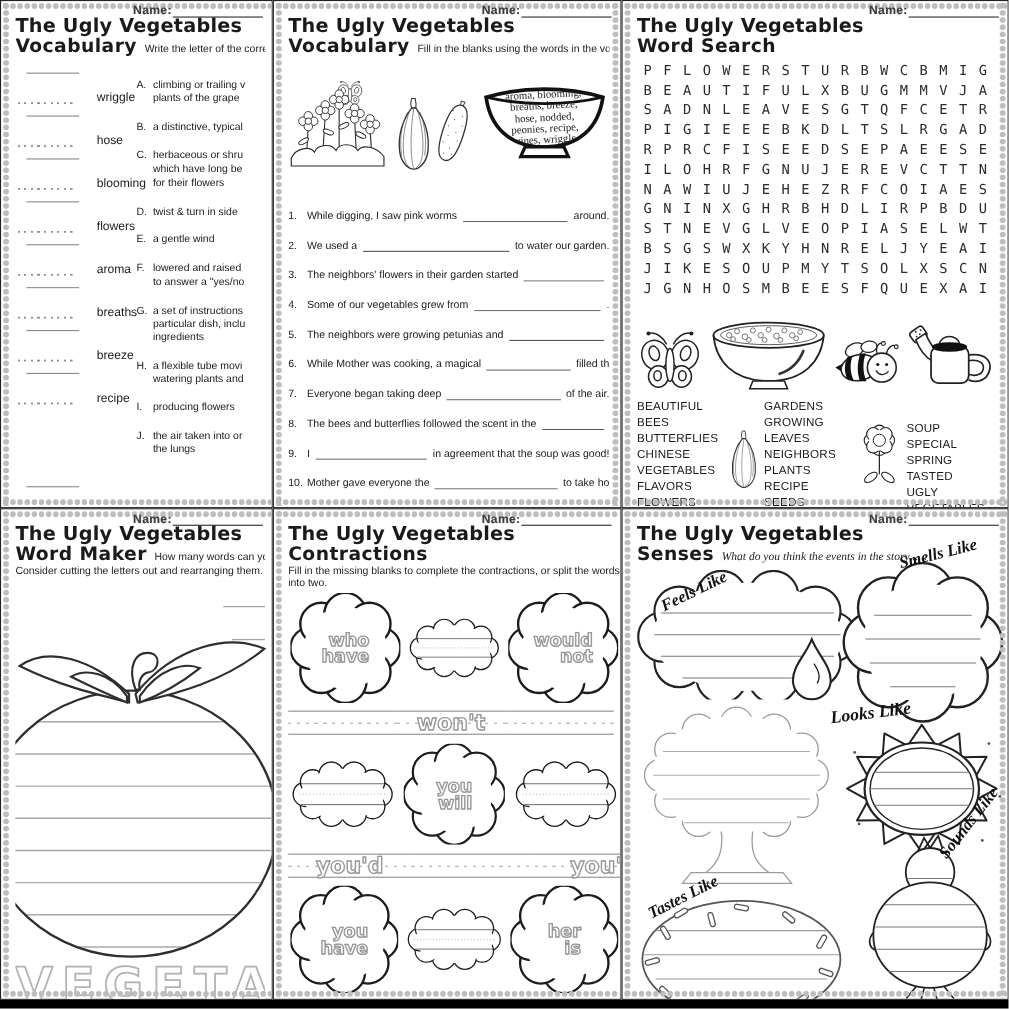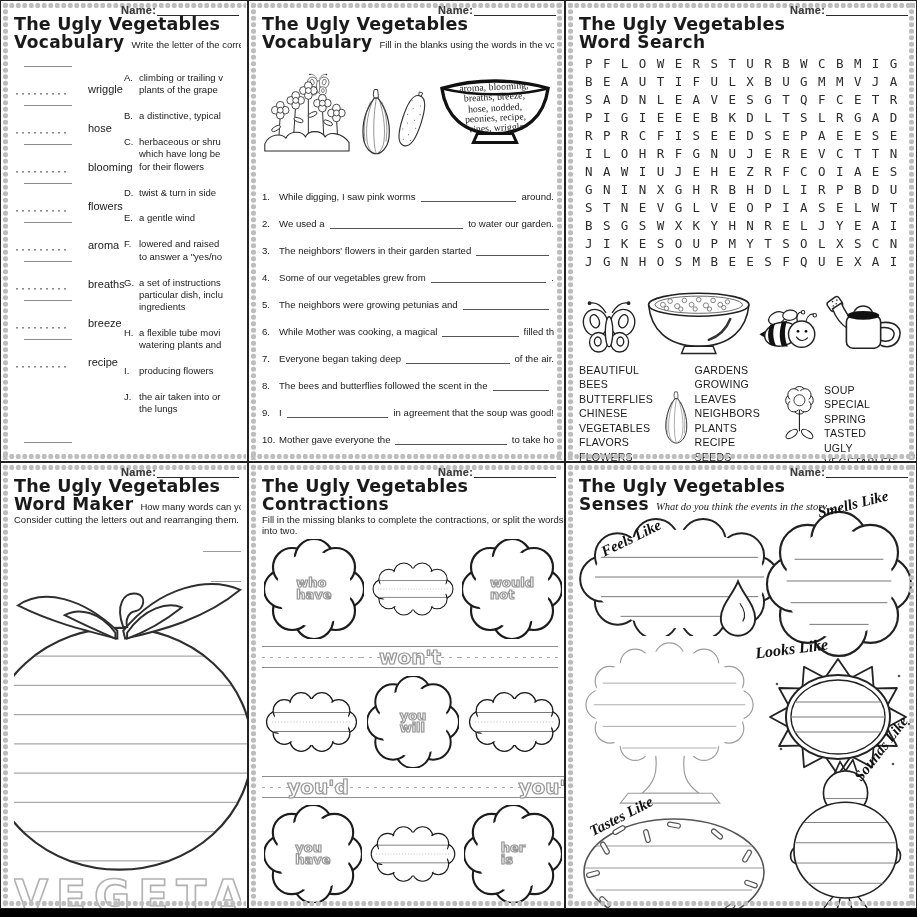--- a/index.html
+++ b/index.html
@@ -55,21 +55,21 @@
   .ws-wcol { flex:none; }
 
   
   .tomato-zone { position:relative; height:344px; margin-top:4px; }
   .side-line { position:absolute; right:0; border-bottom:1.2px solid #9a9a9a; }
   .big-word { font-size:44px; letter-spacing:8px; white-space:nowrap; overflow:hidden; color:#fff; -webkit-text-stroke:1.6px #b3b3b3; text-shadow:0 0 1.5px #c9c9c9; font-weight:800; font-family:"DejaVu Sans",sans-serif; line-height:1; margin-top:2px; }
 
   
   .c-row { display:flex; align-items:center; }
   .bloom { position:relative; flex:none; }
-  .bloom-word { position:absolute; inset:0; display:flex; align-items:center; justify-content:center; text-align:left; font-size:13px; line-height:.95; white-space:pre-line; }
+  .bloom-word { position:absolute; inset:0; display:flex; align-items:center; justify-content:center; text-align:right; font-size:16px; line-height:.95; white-space:pre-line; }
   .wg-row { display:flex; gap:0; align-items:center; height:30px; margin:2px 0; }
   .wl3 { flex:1; height:22px; border-top:1.5px solid #8d8d8d; border-bottom:1.5px solid #8d8d8d; background-image:repeating-linear-gradient(to right,#aaa 0 3px,rgba(0,0,0,0) 3px 8px); background-size:100% 1px; background-position:center; background-repeat:no-repeat; position:relative; }
   .wl3 > span { position:absolute; left:0; right:0; top:50%; transform:translateY(-52%); text-align:center; font-size:20px; line-height:1; }
 
   
   .senses-zone { position:relative; height:382px; margin-top:2px; }
   .sn { position:absolute; }
   .sn-label { position:absolute; font-family:"Liberation Serif",serif; font-style:italic; font-weight:700; font-size:15px; color:#111; white-space:nowrap; z-index:3; }
   .senses-instr { font-family:"Liberation Serif",serif; font-style:italic; font-size:10.5px; }
   svg { display:block; }

